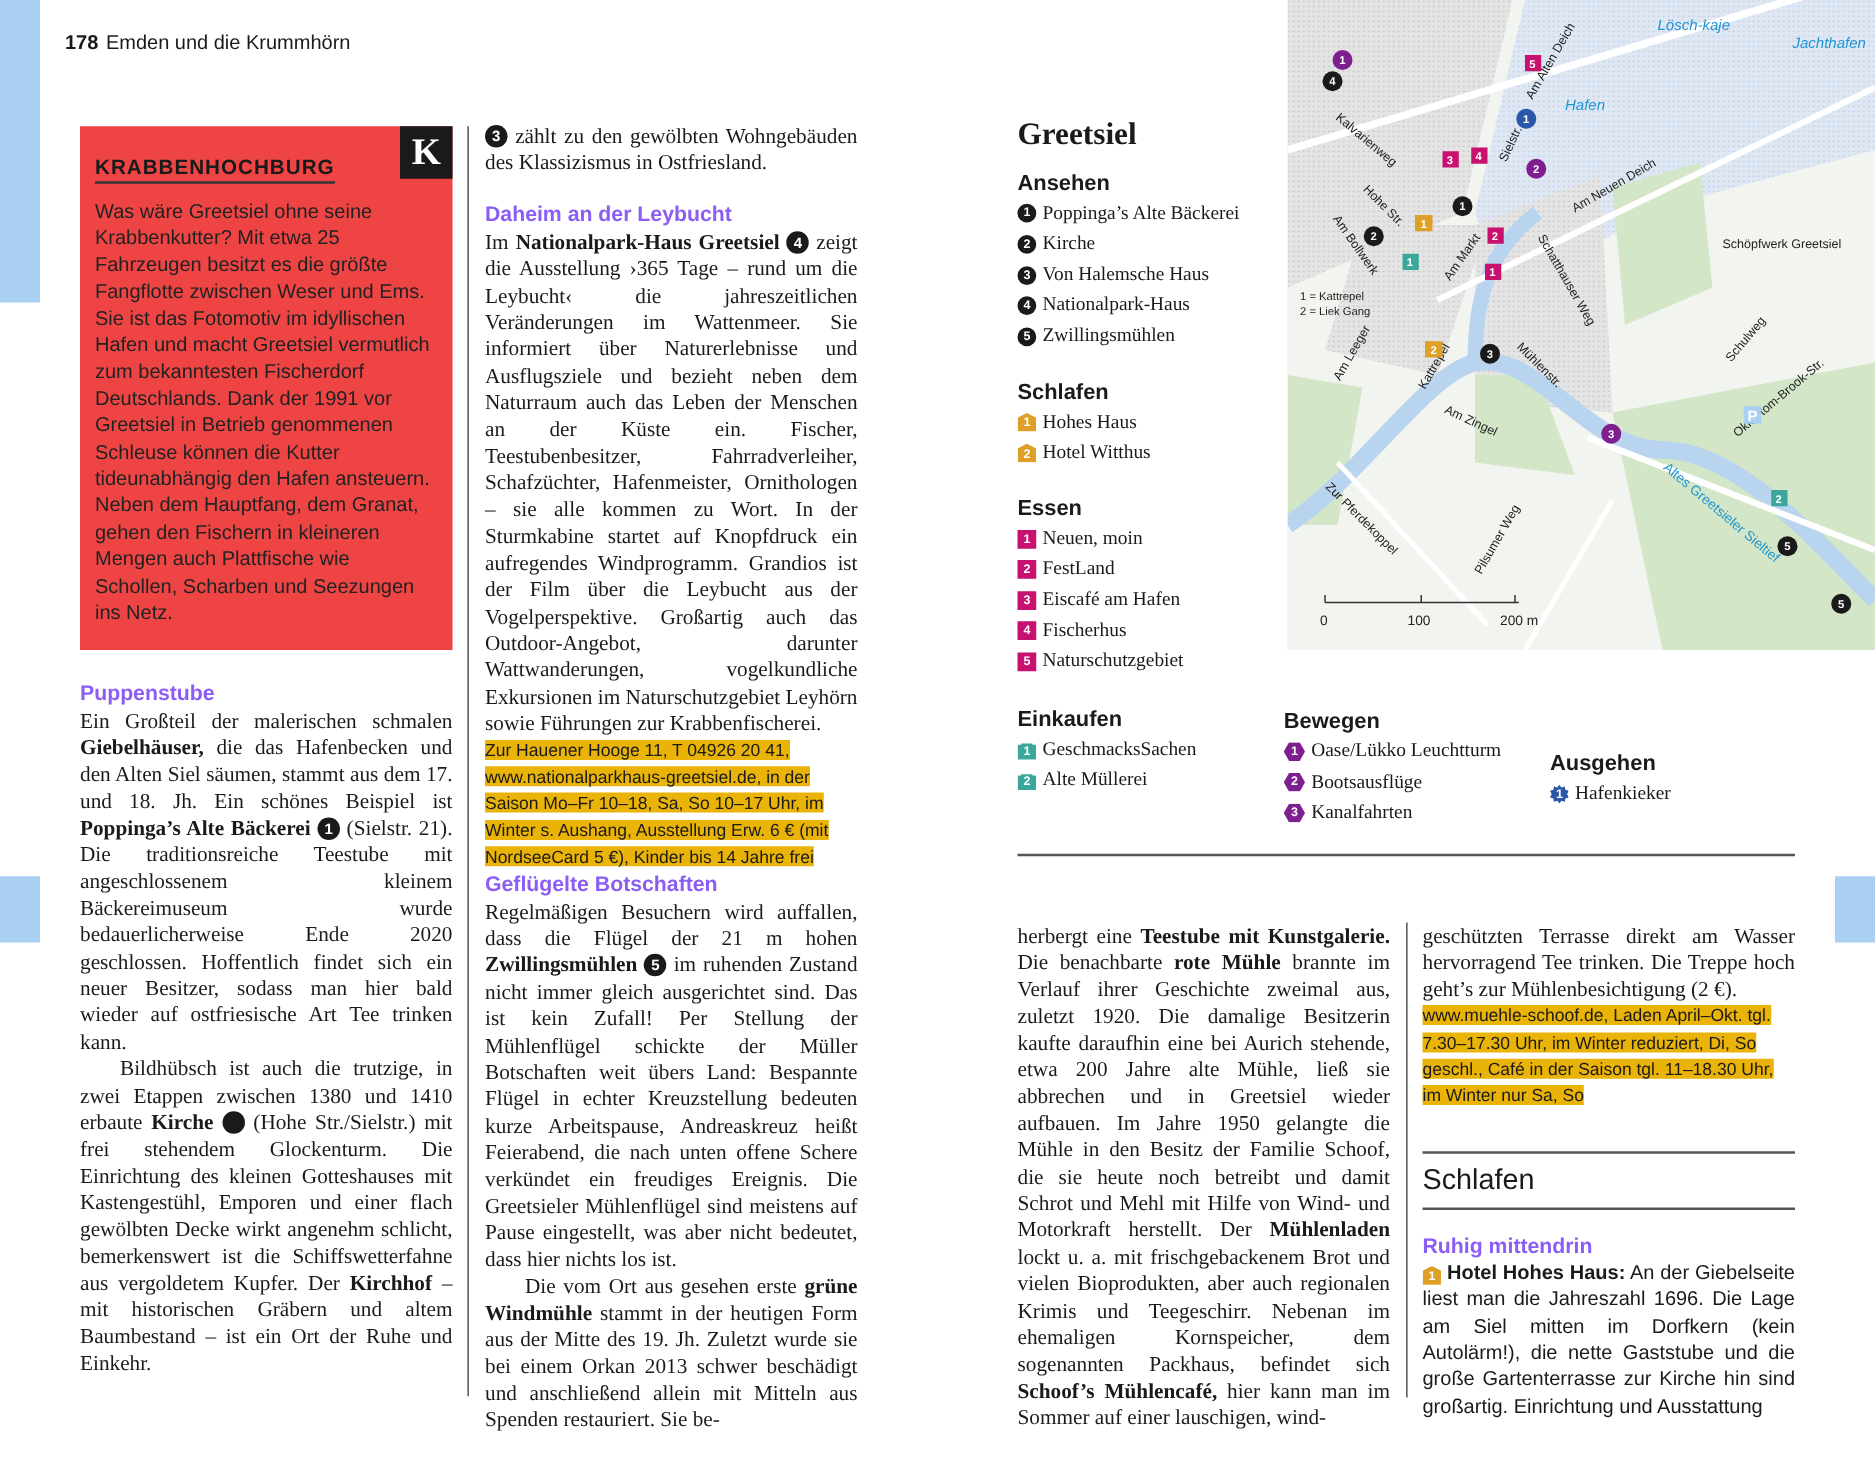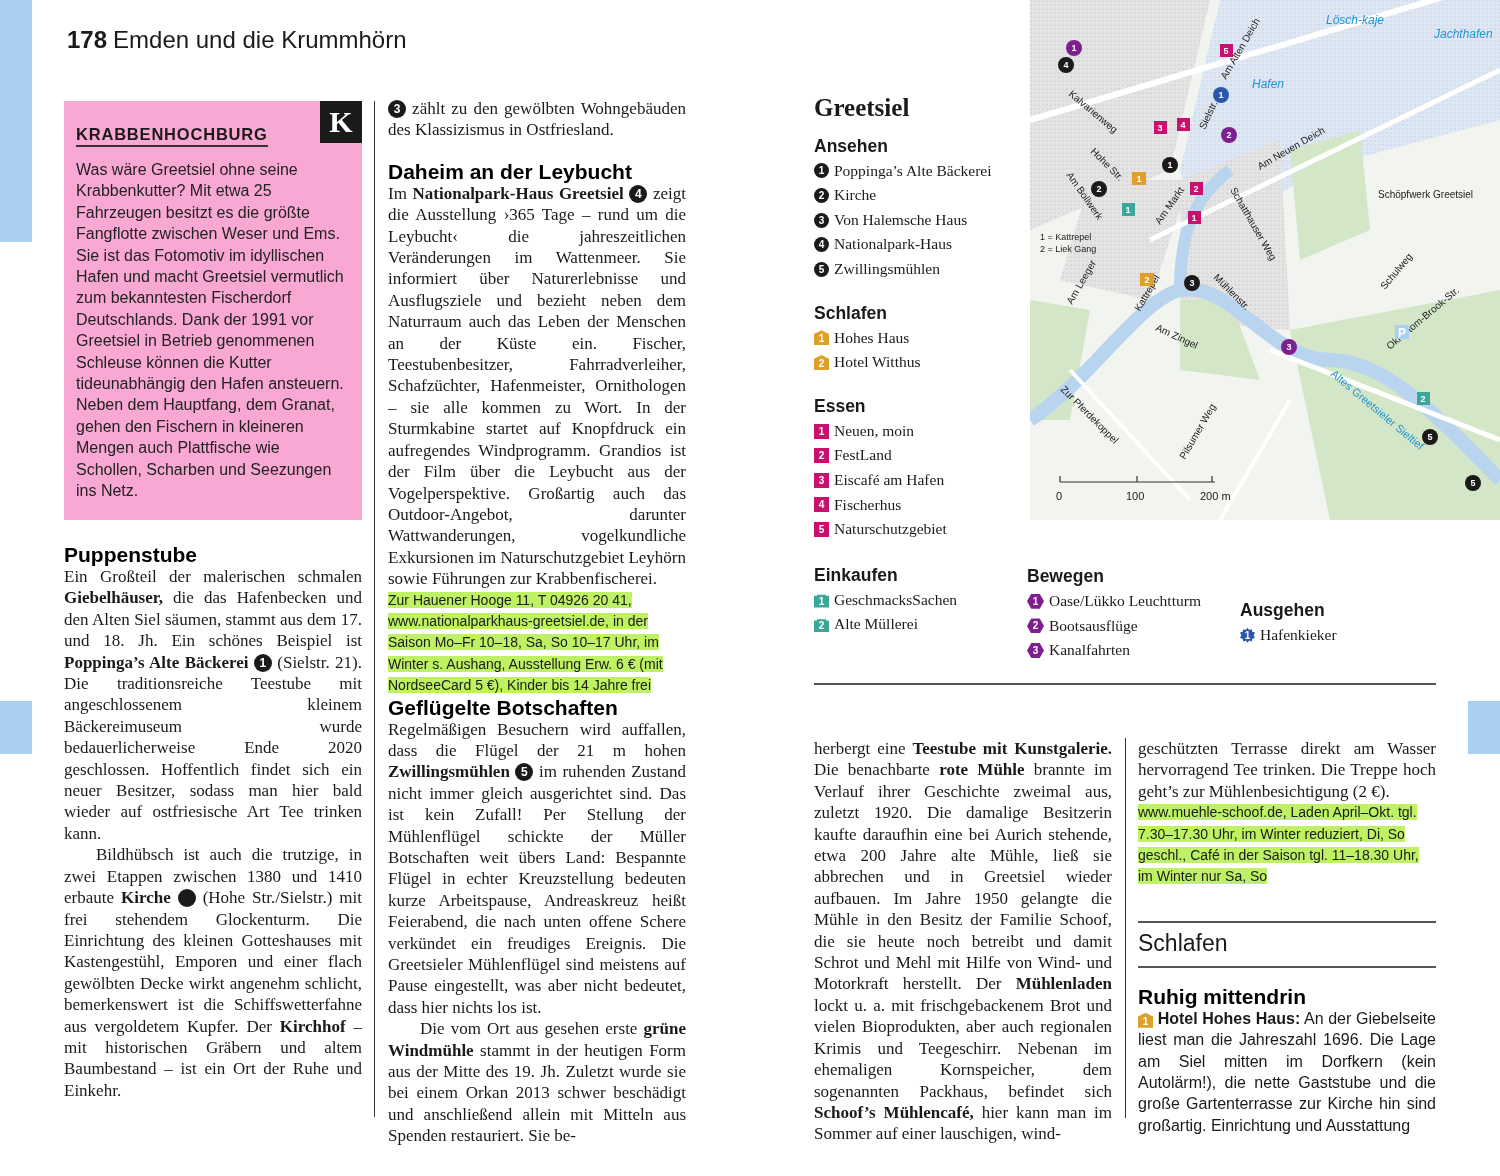--- a/index.html
+++ b/index.html
@@ -1,32 +1,32 @@
 <!DOCTYPE html>
 <html><head>
 <meta charset="utf-8">
 <style>
   * { box-sizing: border-box; margin: 0; padding: 0; }
   body { width: 1500px; height: 1176px; background: #fff; position: relative; overflow: hidden; font-family: "Liberation Serif", serif; color: #1a1a1a; }
   .side-tab { position: absolute; background: #a9d0f2; }
-  .page-header { position: absolute; left: 67px; top: 26px; font-family: "Liberation Sans", sans-serif; font-size: 24px; }
+  .page-header { position: absolute; left: 52px; top: 26px; font-family: "Liberation Sans", sans-serif; font-size: 16px; }
   .page-header b { font-weight: bold; margin-right: 6px; }
   .col { position: absolute; font-size: 17px; line-height: 21.4px; text-align: justify; hyphens: manual; }
   .col p { margin: 0; }
   .indent { text-indent: 32px; }
   .sans { font-family: "Liberation Sans", sans-serif; }
-  .infobox { position: absolute; left: 64px; top: 101px; width: 298px; height: 419px; background: #f9a8d4; padding: 24px 12px 0 12px; }
+  .infobox { position: absolute; left: 64px; top: 101px; width: 298px; height: 419px; background: #ef4444; padding: 24px 12px 0 12px; }
   .infobox h3 { font-family: "Liberation Sans", sans-serif; font-size: 16.5px; letter-spacing: 0.8px; font-weight: bold; border-bottom: 2px solid #333; display: inline-block; padding-bottom: 1px; margin-bottom: 12px; }
   .infobox .body { font-family: "Liberation Sans", sans-serif; font-size: 16px; line-height: 21.4px; color: #222; }
   .k-badge { position: absolute; left: 320px; top: 101px; width: 42px; height: 42px; background: #1a1a1a; color: #fff; font-family: "Liberation Serif", serif; font-weight: bold; font-size: 30px; text-align: center; line-height: 42px; }
   .vrule { position: absolute; width: 1px; background: #333; }
   .hrule { position: absolute; height: 2px; background: #555; }
-  .subhead { font-family: "Liberation Sans", sans-serif; color: #000000; font-weight: bold; font-size: 21px; line-height: 22px; }
+  .subhead { font-family: "Liberation Sans", sans-serif; color: #8b5cf6; font-weight: bold; font-size: 17px; line-height: 22px; }
   .info-block { font-family: "Liberation Sans", sans-serif; font-size: 14px; line-height: 21.4px; text-align: left; }
-  .info-block span { background: #bef264; }
+  .info-block span { background: #eab308; }
   .num-circle { display: inline-block; width: 18px; height: 18px; border-radius: 50%; background: #1a1a1a; color: #fff; font-family: "Liberation Sans", sans-serif; font-weight: bold; font-size: 12px; line-height: 18px; text-align: center; vertical-align: 1px; }
   .legend { position: absolute; font-size: 15.5px; line-height: 24.6px; }
   .legend h2 { font-family: "Liberation Serif", serif; font-size: 25px; font-weight: bold; margin-bottom: 14px; }
   .legend h4 { font-family: "Liberation Sans", sans-serif; font-size: 17.5px; font-weight: bold; line-height: 22px; margin-bottom: 2px; }
   .legend .li { display: flex; align-items: center; gap: 5px; }
   .mk { display: inline-block; width: 15px; height: 15px; color: #fff; font-family: "Liberation Sans", sans-serif; font-weight: bold; font-size: 10px; line-height: 15px; text-align: center; flex: none; }
   .mk.circ { border-radius: 50%; background: #1a1a1a; }
   .mk.house { background: #dfa02a; clip-path: polygon(50% 0, 100% 25%, 100% 100%, 0 100%, 0 25%); line-height: 17px; }
   .mk.sq { background: #c8106e; }
   .mk.bag { background: #3aa79a; clip-path: polygon(20% 15%, 80% 15%, 80% 22%, 100% 22%, 100% 100%, 0 100%, 0 22%, 20% 22%); line-height: 17px; }

